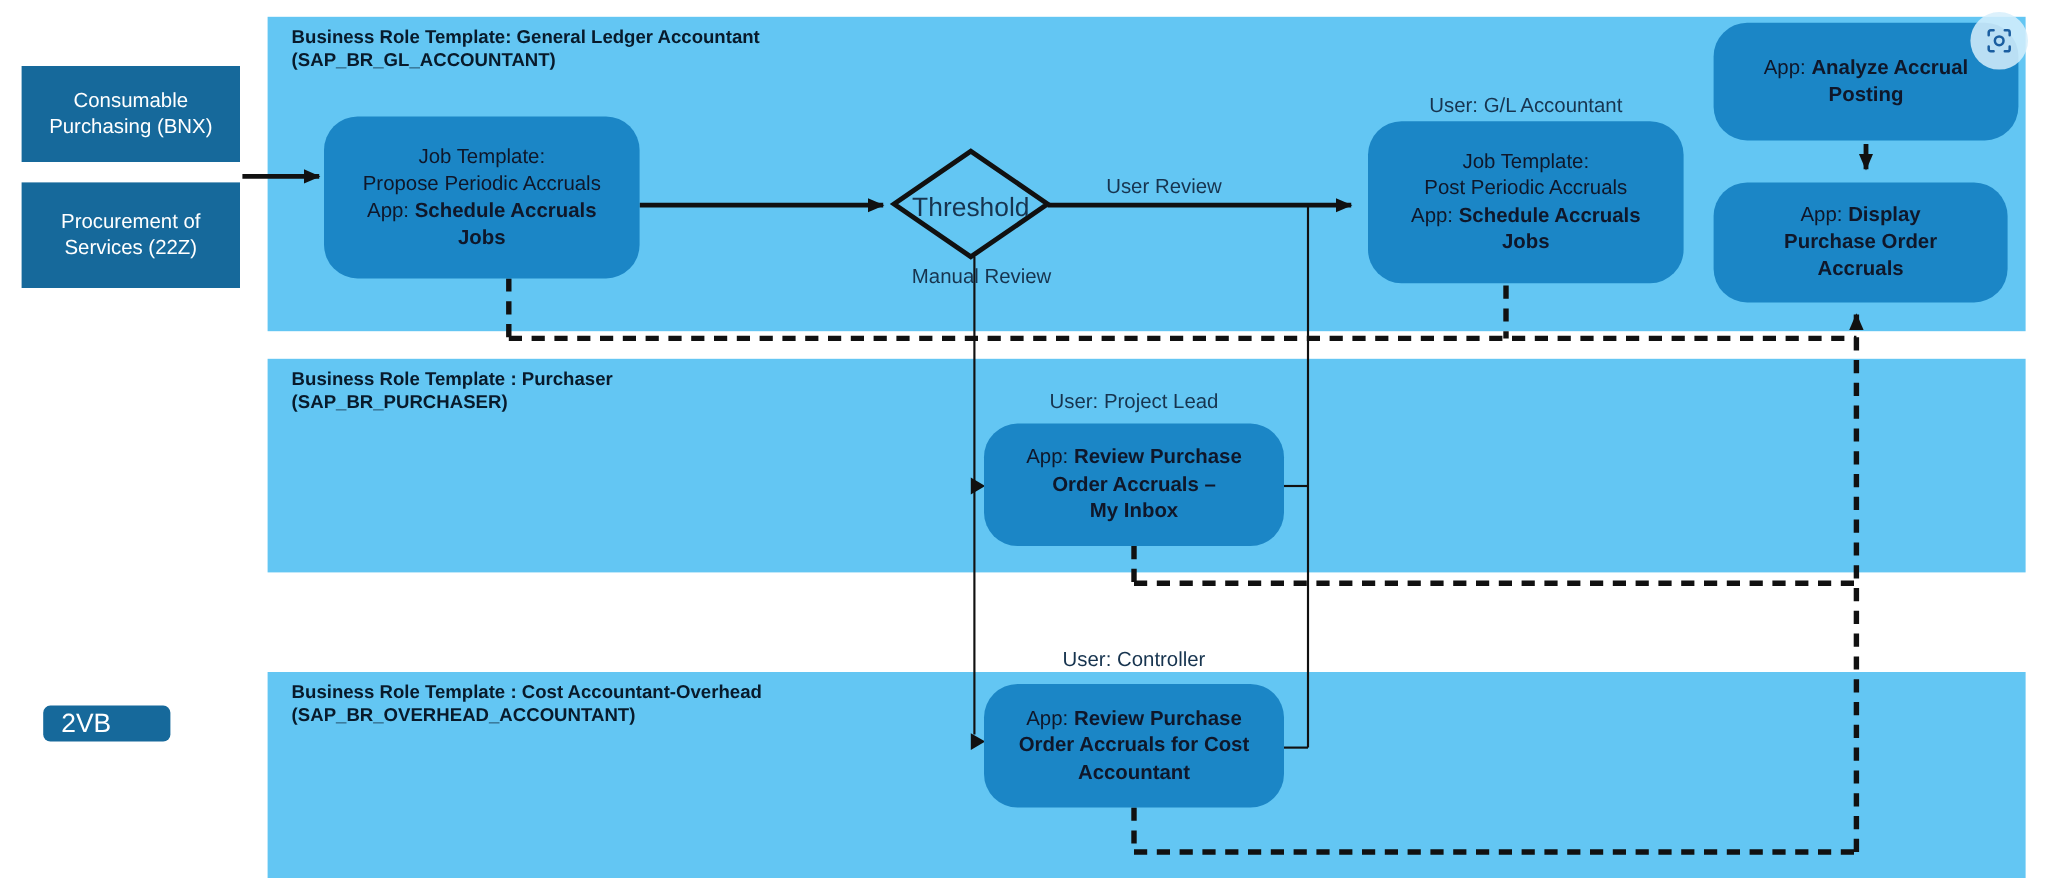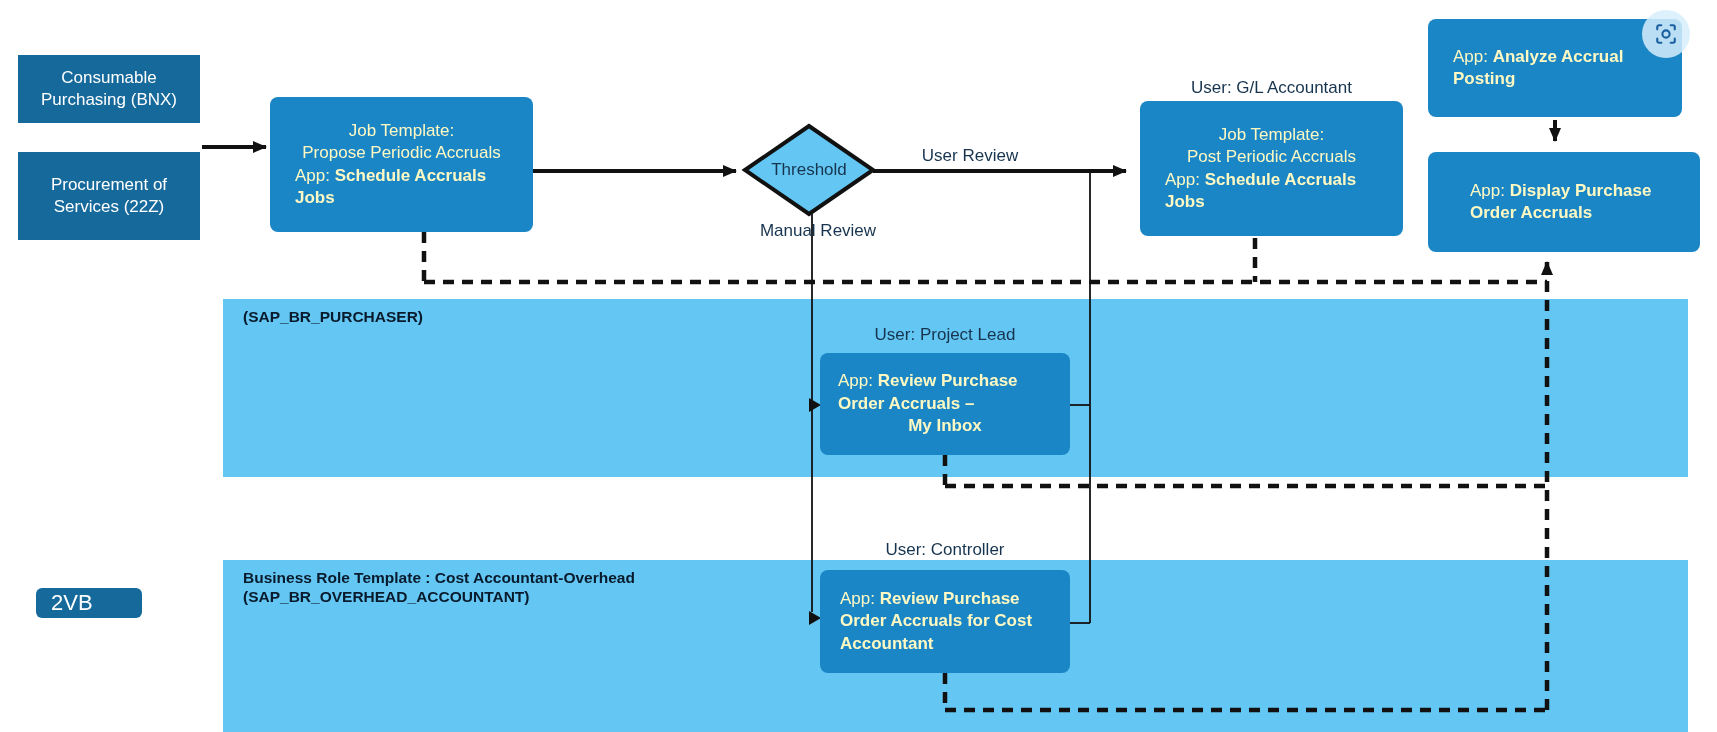--- a/index.html
+++ b/index.html
@@ -11,23 +11,23 @@
   .lane-header{
     position:absolute;top:8px;left:20px;right:20px;
     font-size:15.5px;font-weight:bold;color:#081A2B;line-height:1.25;z-index:3;
   }
   .input-box{
     position:absolute;background:#16699B;color:#fff;text-align:center;
     display:flex;align-items:center;justify-content:center;
     font-size:17px;line-height:1.3;z-index:3;padding:0 12px;box-sizing:border-box;
   }
   .proc{
-    position:absolute;background:#1B86C6;color:#fef9c3;
+    position:absolute;background:#1B86C6;color:#0f172a;text-align:center;
     display:flex;flex-direction:column;align-items:center;justify-content:center;
-    font-size:17px;line-height:1.32;border-radius:8px;z-index:3;
+    font-size:17px;line-height:1.32;border-radius:28px;z-index:3;
     padding:6px 25px;box-sizing:border-box;
   }
   .proc b{font-weight:bold;}
   .gap-top{}
   .flabel{
     position:absolute;color:#17344F;font-size:17px;text-align:center;z-index:3;
     white-space:nowrap;
   }
   #svg-connectors{position:absolute;left:0;top:0;z-index:2;}
   #tag-box{
@@ -35,30 +35,37 @@
     border-radius:6px;color:#fff;font-size:22px;display:flex;align-items:center;
     padding-left:15px;box-sizing:border-box;z-index:3;
   }
   #shot-btn{
     position:absolute;left:1642px;top:10px;width:48px;height:48px;border-radius:50%;
     background:rgba(214,238,252,0.85);display:flex;align-items:center;justify-content:center;
     z-index:5;cursor:pointer;border:none;
   }
   #threshold-label{
     position:absolute;left:745px;top:160px;width:128px;text-align:center;z-index:3;
-    color:#17344F;font-size:17px;
+    color:#17344F;font-size:22px;
   }
 </style>
 </head>
 <body>
 
 <div id="canvas">
 
+  <div class="lane" style="top:14px;height:262px;">
+    <div class="lane-header">
+      <div>Business Role Template: General Ledger Accountant</div>
+      <div>(SAP_BR_GL_ACCOUNTANT)</div>
+    </div>
+  </div>
   <div class="lane" style="top:299px;height:178px;">
     <div class="lane-header">
+      <div>Business Role Template : Purchaser</div>
       <div>(SAP_BR_PURCHASER)</div>
     </div>
   </div>
   <div class="lane" style="top:512px;height:183px;margin-top:48px;">
     <div class="lane-header">
       <div>Business Role Template : Cost Accountant-Overhead</div>
       <div>(SAP_BR_OVERHEAD_ACCOUNTANT)</div>
     </div>
   </div>
 
@@ -90,21 +97,21 @@
     <line x1="945" y1="486" x2="1547" y2="486" stroke="#111" stroke-width="4.5" stroke-dasharray="11 8"></line>
     <line x1="945" y1="673" x2="945" y2="710" stroke="#111" stroke-width="4.5" stroke-dasharray="11 8"></line>
     <line x1="945" y1="710" x2="1547" y2="710" stroke="#111" stroke-width="4.5" stroke-dasharray="11 8"></line>
     <line x1="1547" y1="710" x2="1547" y2="262" stroke="#111" stroke-width="4.5" stroke-dasharray="11 8" marker-end="url(#arr)"></line>
 
     <line x1="1555" y1="120" x2="1555" y2="141" stroke="#111" stroke-width="4" stroke-dasharray="9 7" marker-end="url(#arr)"></line>
 
     <polygon points="745,170 809,126 873,170 809,214" fill="#63C6F3" stroke="#111" stroke-width="4" stroke-linejoin="miter"></polygon>
   </svg>
 
-  <div class="input-box" style="left:18px;top:55px;width:182px;height:68px;">
+  <div class="input-box" style="left:18px;top:55px;width:182px;height:80px;">
     <span>Consumable Purchasing (BNX)</span>
   </div>
   <div class="input-box" style="left:18px;top:152px;width:182px;height:88px;">
     <span>Procurement of Services (22Z)</span>
   </div>
 
   <div class="proc" style="left:270px;top:97px;width:263px;height:135px;">
     <span>Job Template:</span>
     <span>Propose Periodic Accruals</span>
     <span><span>App: </span><b>Schedule Accruals Jobs</b></span>
@@ -113,21 +120,21 @@
   <div class="flabel" style="left:1140px;top:78px;width:263px;">User: G/L Accountant</div>
   <div class="proc" style="left:1140px;top:101px;width:263px;height:135px;">
     <span>Job Template:</span>
     <span>Post Periodic Accruals</span>
     <span><span>App: </span><b>Schedule Accruals Jobs</b></span>
   </div>
 
   <div class="proc" style="left:1428px;top:19px;width:254px;height:98px;">
     <span><span>App: </span><b>Analyze Accrual Posting</b></span>
   </div>
-  <div class="proc" style="left:1428px;top:152px;width:272px;height:100px;padding:6px 42px;">
+  <div class="proc" style="left:1428px;top:152px;width:245px;height:100px;padding:6px 42px;">
     <span><span>App: </span><b>Display Purchase Order Accruals</b></span>
   </div>
 
   <div id="threshold-label">Threshold</div>
   <div class="flabel" style="left:880px;top:146px;width:180px;">User Review</div>
   <div class="flabel" style="left:728px;top:221px;width:180px;">Manual Review</div>
 
   <div class="flabel" style="left:820px;top:325px;width:250px;">User: Project Lead</div>
   <div class="proc" style="left:820px;top:353px;width:250px;height:102px;padding:6px 18px;">
     <span><span>App: </span><b>Review Purchase Order Accruals –</b></span>

